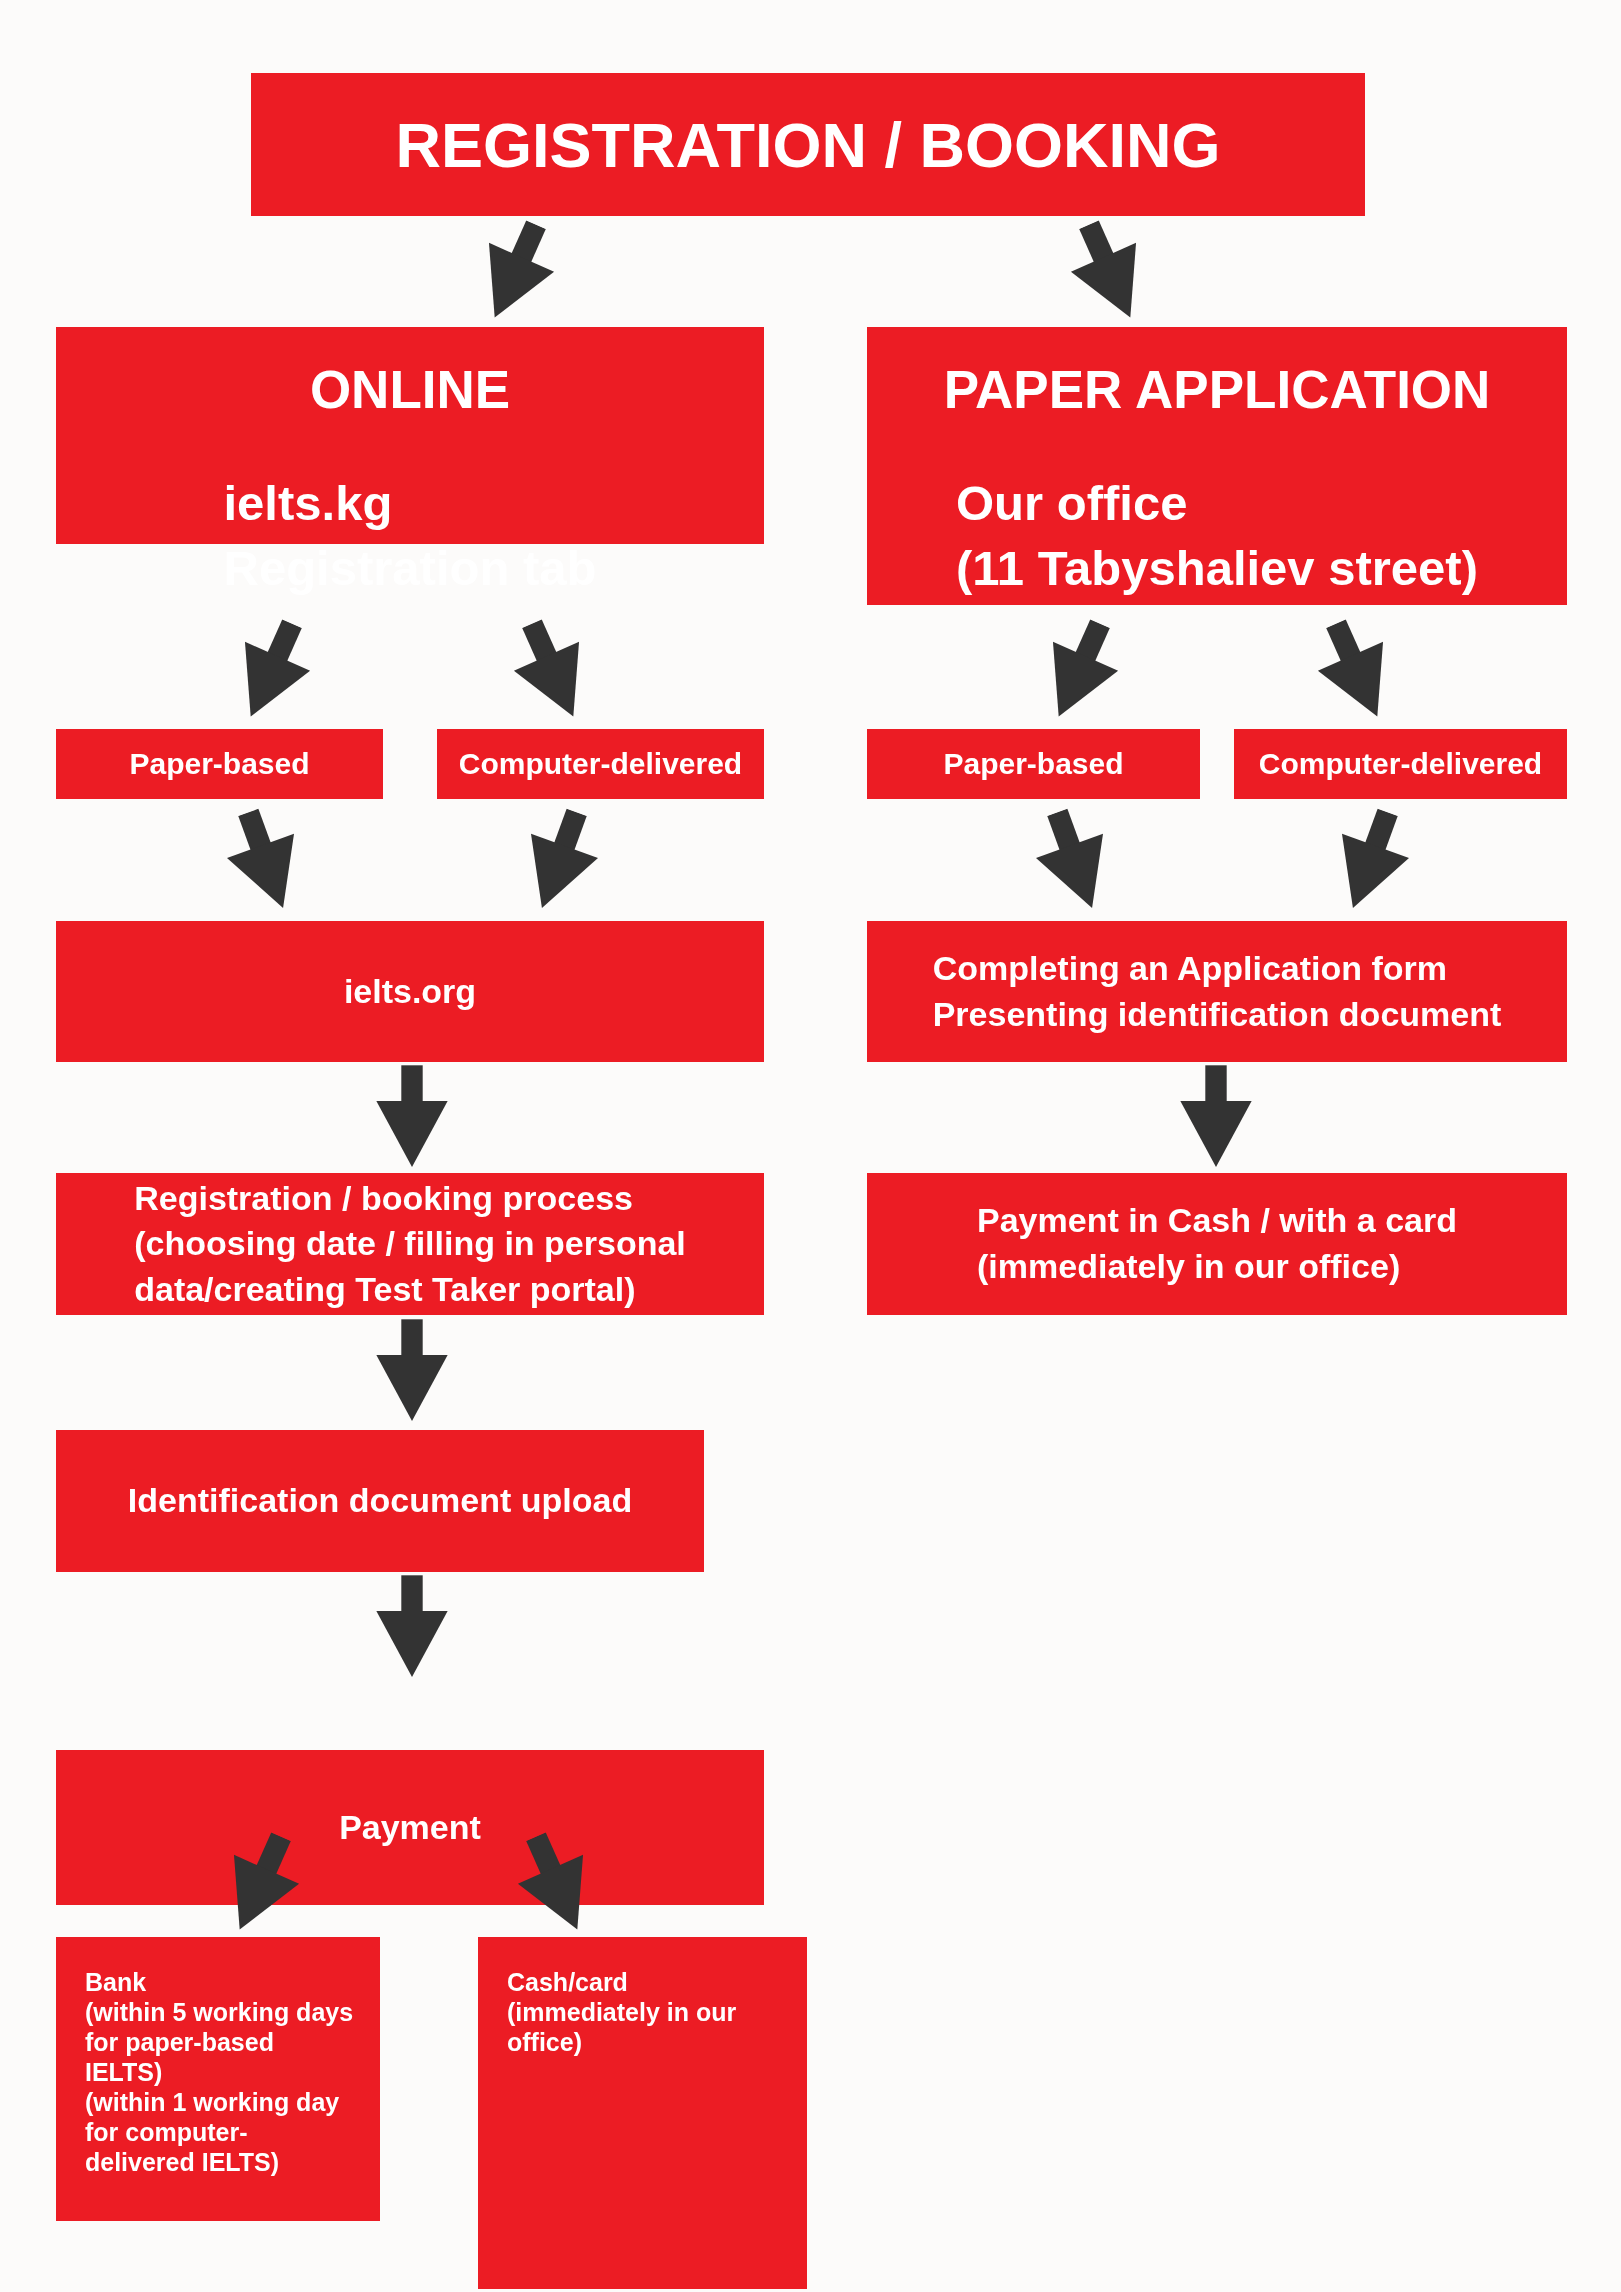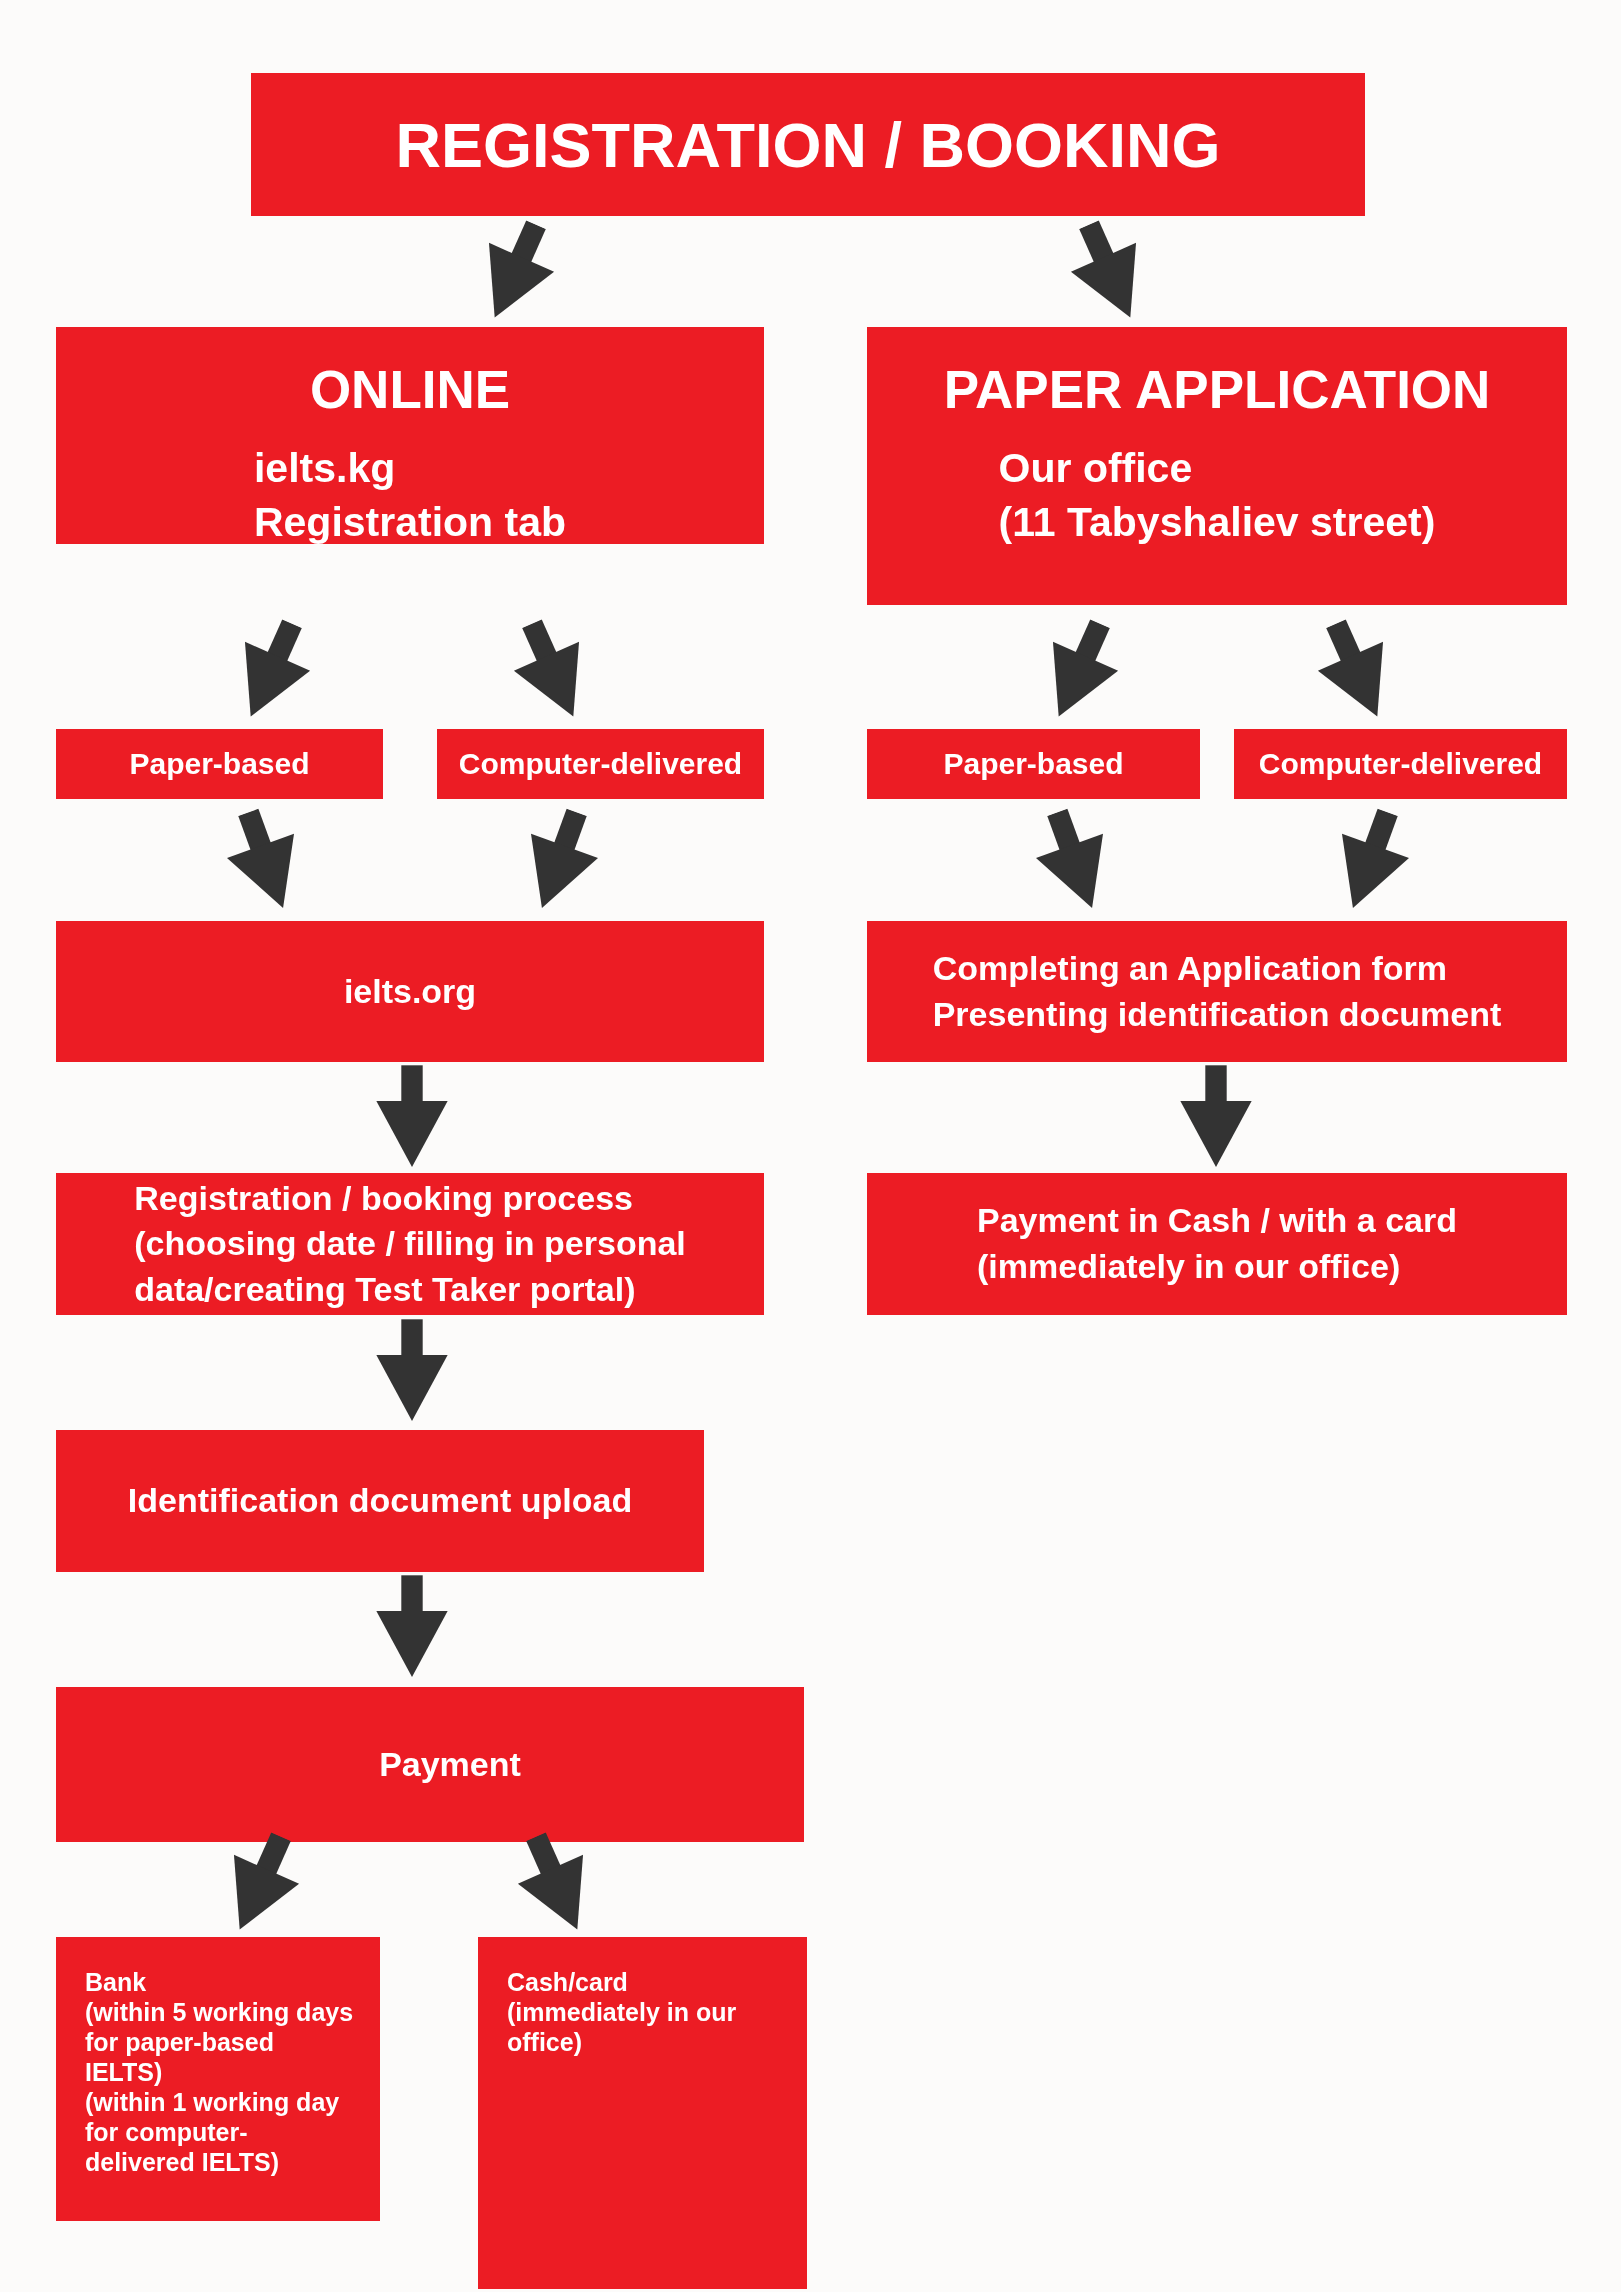--- a/index.html
+++ b/index.html
@@ -29,21 +29,21 @@
     white-space:pre-line;
   }
   .banner{font-size:63px;}
   .header{
     flex-direction:column;
     justify-content:flex-start;
     padding-top:34px;
     box-sizing:border-box;
   }
   .header .title{font-size:53px;line-height:1.1;}
-  .header .subtitle{font-size:41px;line-height:1.32;margin-top:22px;}
+  .header .subtitle{font-size:49px;line-height:1.32;margin-top:52px;}
   .small{font-size:30px;}
   .mid{font-size:34px;line-height:1.34;}
   .bottom{
     font-size:25px;
     line-height:1.2;
     align-items:flex-start;
     justify-content:flex-start;
     text-align:left;
     padding:30px 23px 0 29px;
     box-sizing:border-box;
@@ -170,21 +170,21 @@
 
   <div class="box mid" style="left:56px;top:1430px;width:648px;height:142px;">Identification document upload</div>
 
   <div class="arrow" style="left:371px;top:1575px;">
     <svg viewBox="0 0 92 116">
         <polygon points="34,0 58,0 58,44 34,44"></polygon>
         <polygon points="6,40 86,40 46,114"></polygon>
       </svg>
   </div>
 
-  <div class="box mid" style="left:56px;top:1687px;width:708px;height:155px;padding-left:40px;">Payment</div>
+  <div class="box mid" style="left:56px;top:1750px;width:708px;height:155px;">Payment</div>
 
   <div class="arrow" style="left:219px;top:1832px;transform:rotate(24deg);">
     <svg viewBox="0 0 92 116">
         <polygon points="34,0 58,0 58,44 34,44"></polygon>
         <polygon points="6,40 86,40 46,114"></polygon>
       </svg>
   </div>
   <div class="arrow" style="left:516px;top:1832px;transform:rotate(-24deg);">
     <svg viewBox="0 0 92 116">
         <polygon points="34,0 58,0 58,44 34,44"></polygon>

